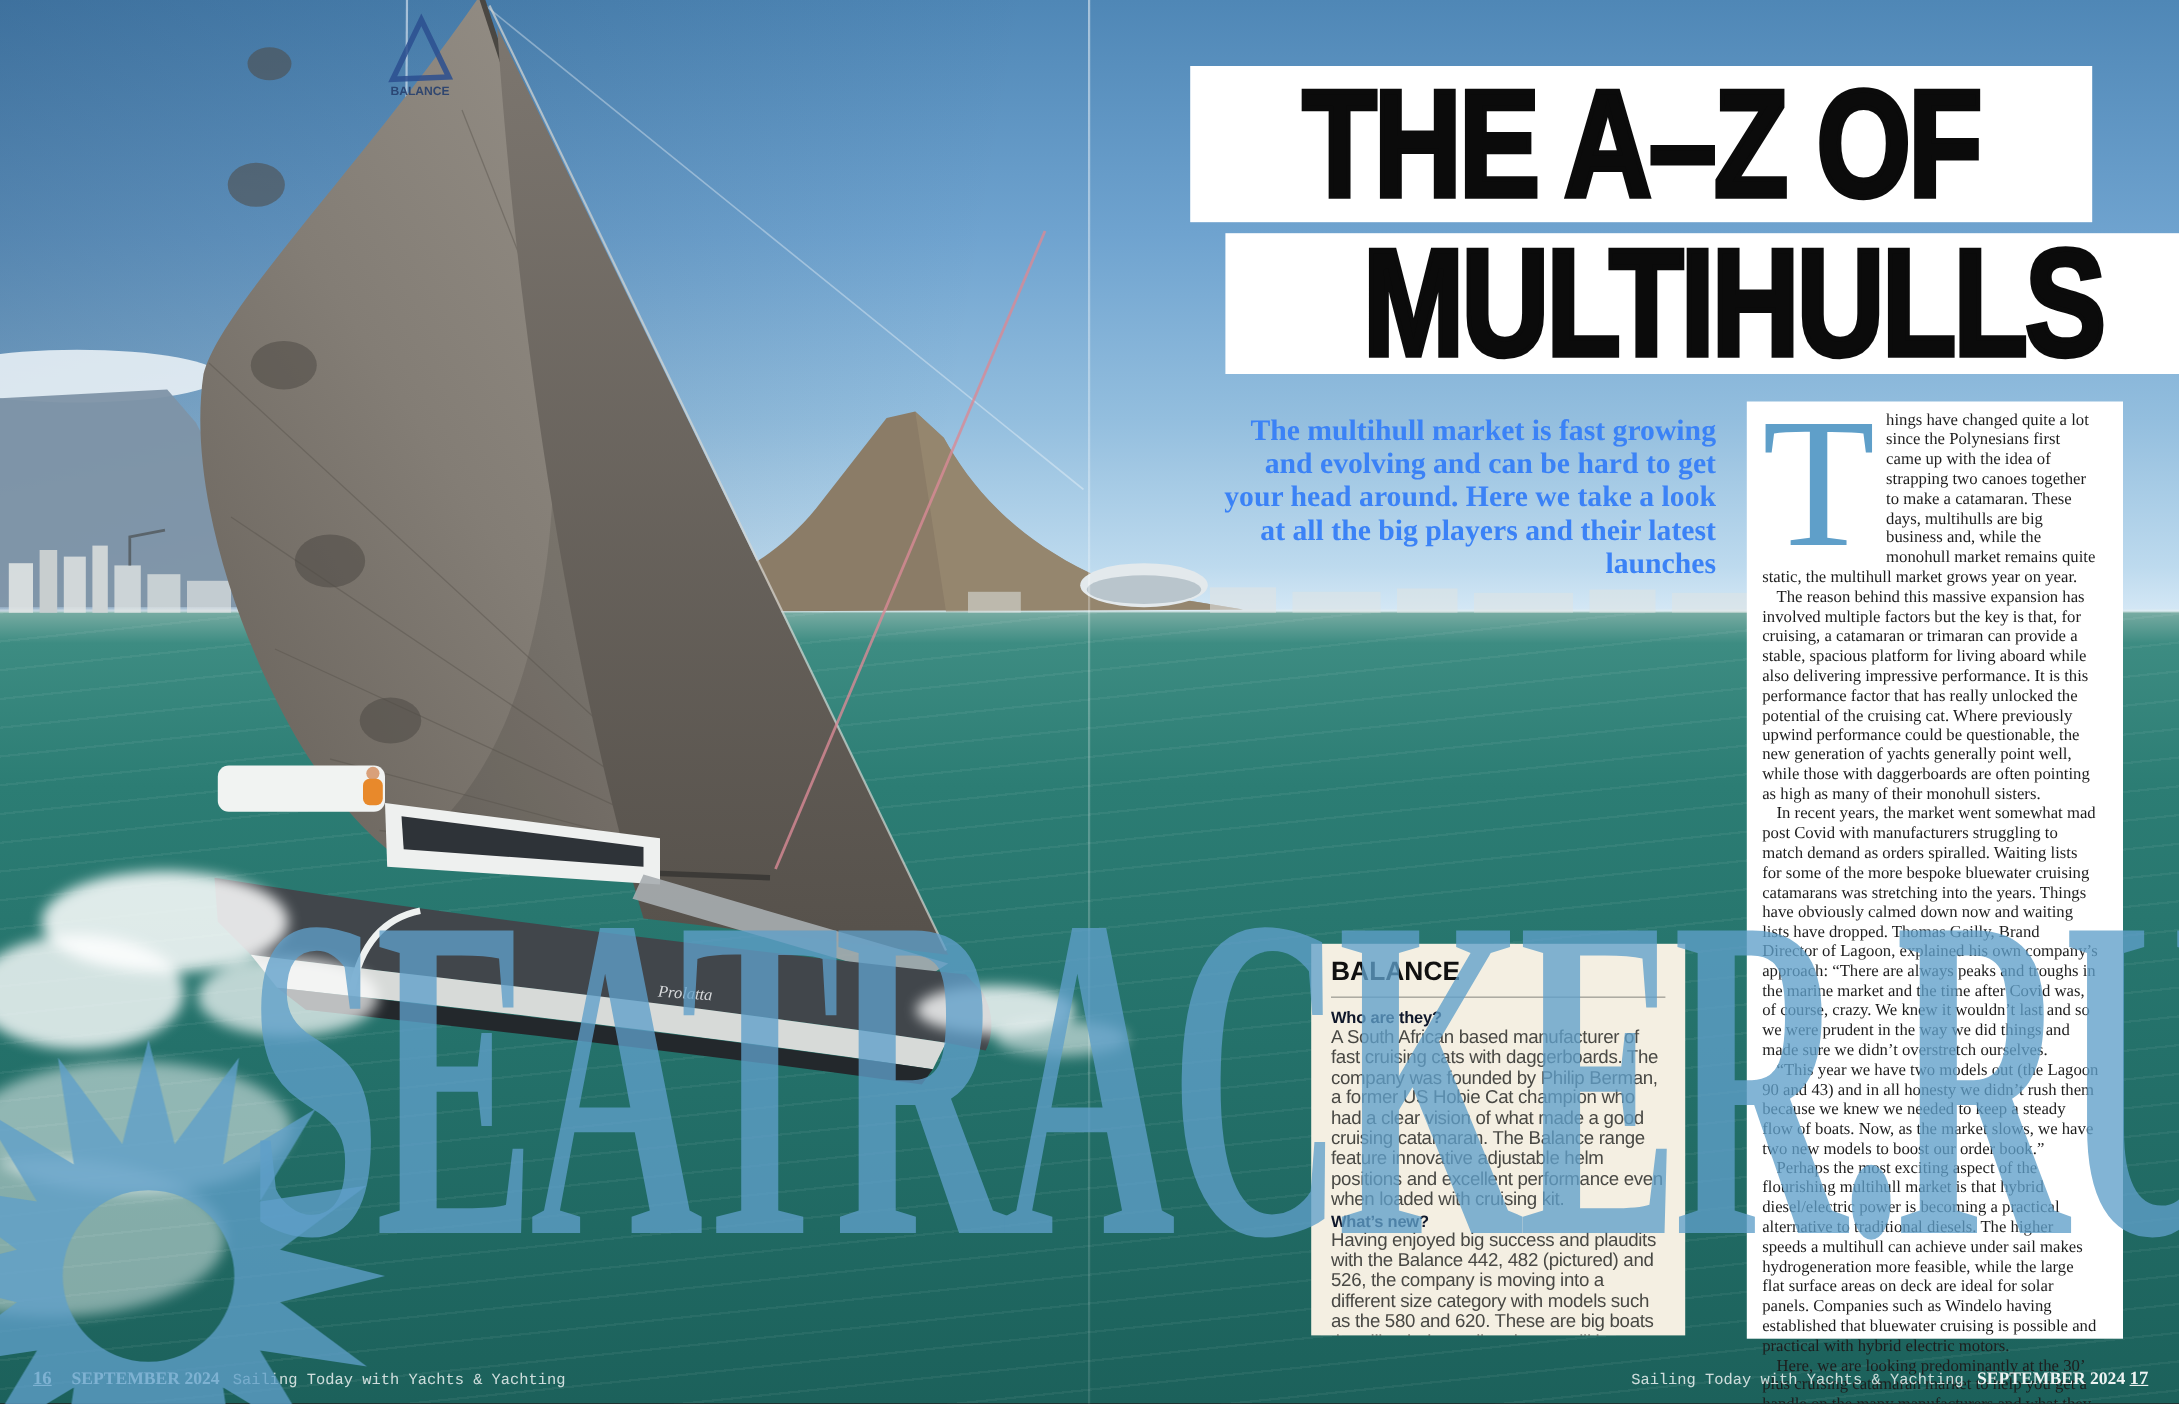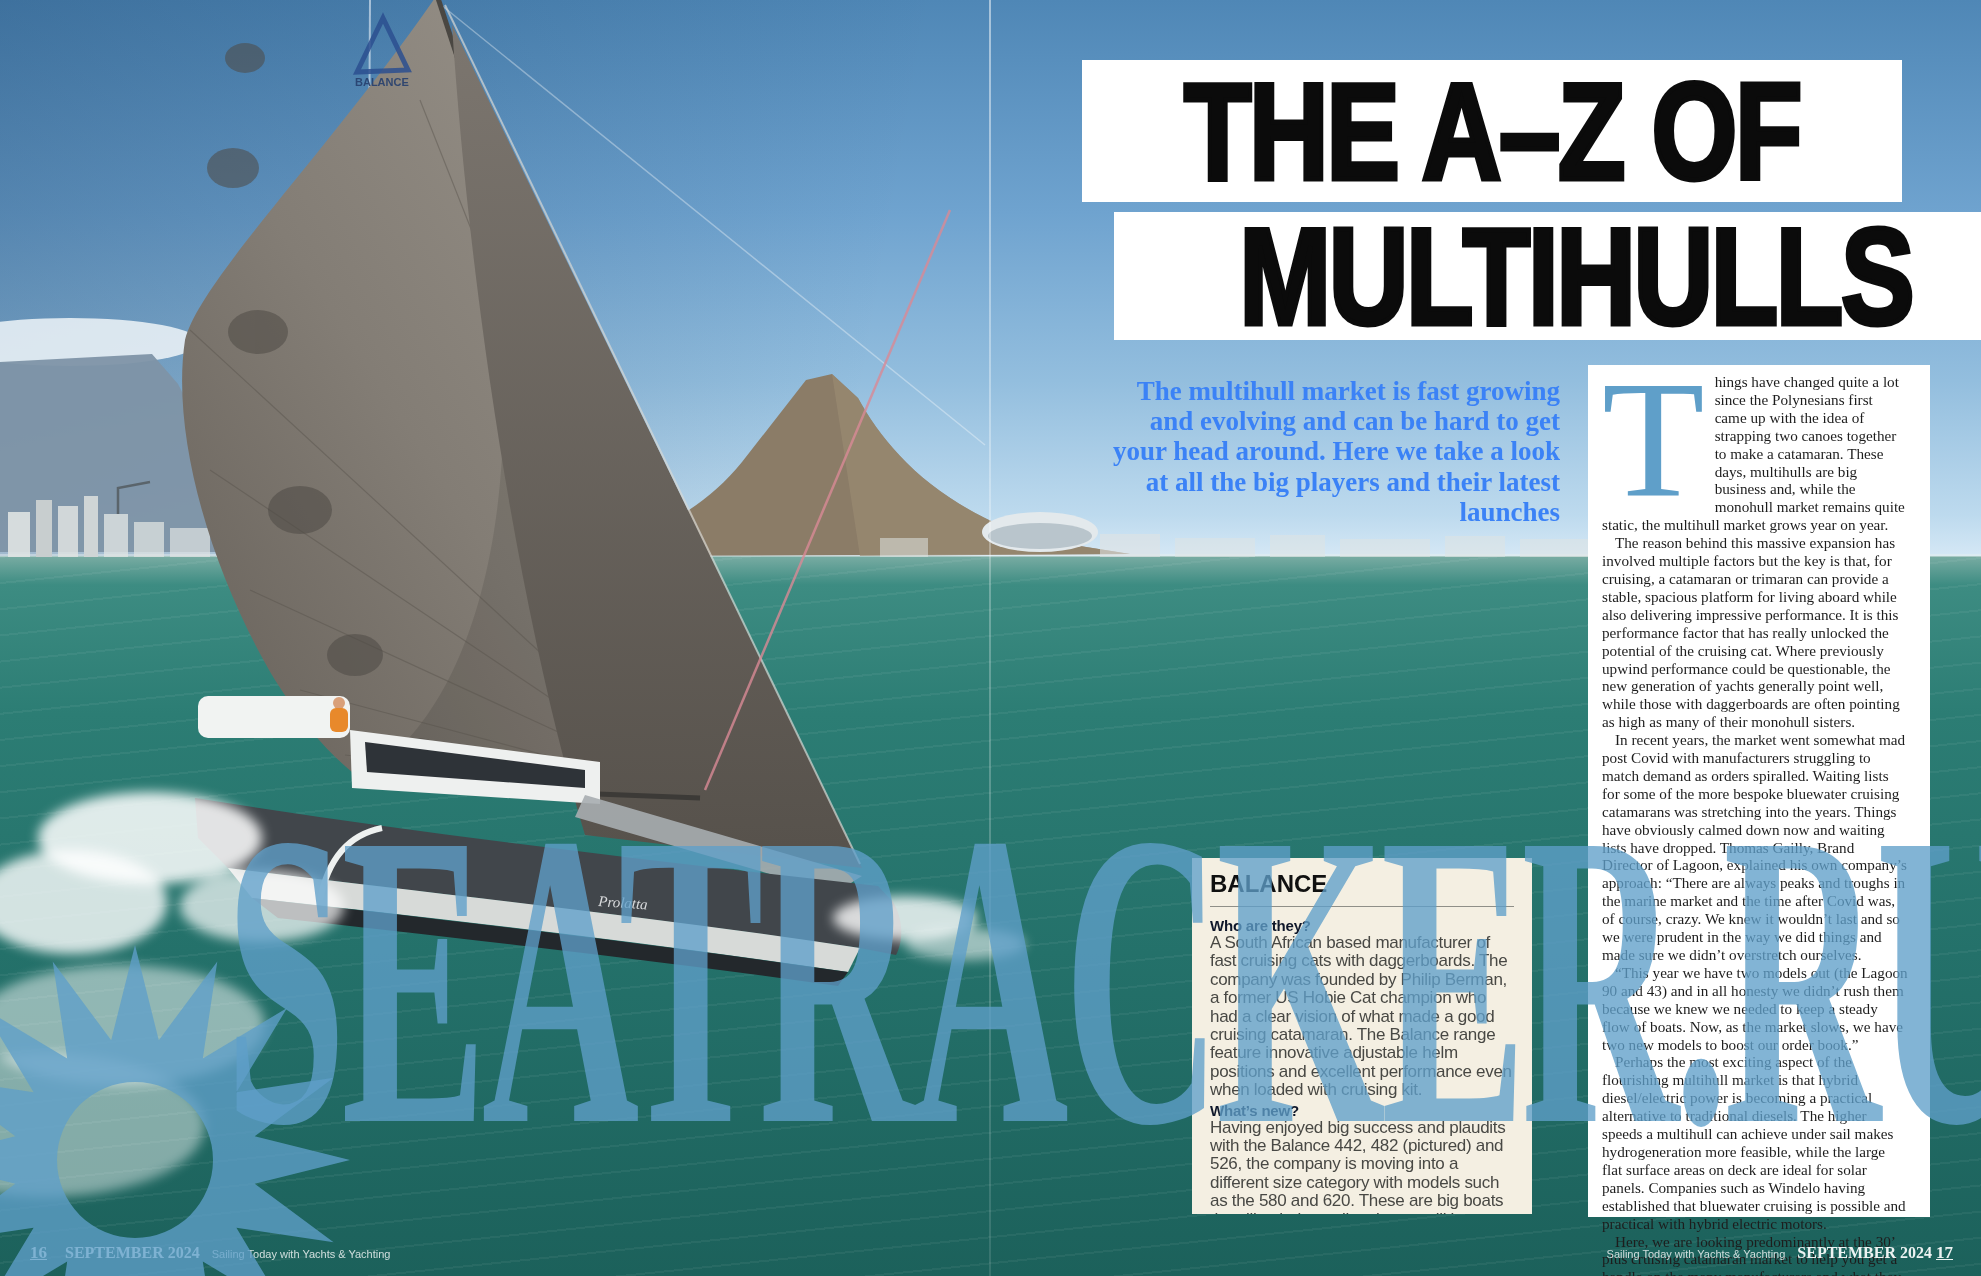--- a/index.html
+++ b/index.html
@@ -58,21 +58,21 @@
   .bbox-title{font-size:24px;font-weight:800;color:#101010;letter-spacing:0;}
   .bbox-rule{border-top:1.5px solid #8f8f88;margin:8px 0 10px;}
   .bbox h4{margin:0;font-size:15px;font-weight:bold;color:#0f172a;letter-spacing:-.2px;}
   .bbox p{margin:0 0 2px;font-size:17px;line-height:18.4px;color:#484844;letter-spacing:-.3px;}
   
   .footer{position:absolute;top:1243px;z-index:6;color:rgba(255,255,255,.92);white-space:nowrap;}
   .footer-left{left:30px;}
   .footer-right{right:28px;text-align:right;}
   .footer .pg{font-family:"Liberation Serif",serif;font-weight:bold;font-size:17px;text-decoration:underline;}
   .footer .iss{font-family:"Liberation Serif",serif;font-weight:bold;font-size:16px;}
-  .footer .mag{font-family:Liberation Sans, sans-serif;font-size:11px;opacity:.85;margin-top:12px;}
+  .footer .mag{font-family:Liberation Mono, monospace;font-size:14px;opacity:.85;margin-top:12px;}
   .footer-left .iss{margin-left:14px;}
   .footer-left .mag{margin-left:8px;}
   .footer-right .iss{margin-left:8px;}
   .footer-right .pg{}
   
   .watermark{
     position:absolute;left:225px;top:770px;z-index:9;pointer-events:none;
     font-family:"Liberation Serif",serif;font-weight:bold;
     font-size:420px;line-height:1;letter-spacing:-10px;color:#5f9fc9;opacity:.78;
     transform:scaleX(.52);transform-origin:left top;white-space:nowrap;

